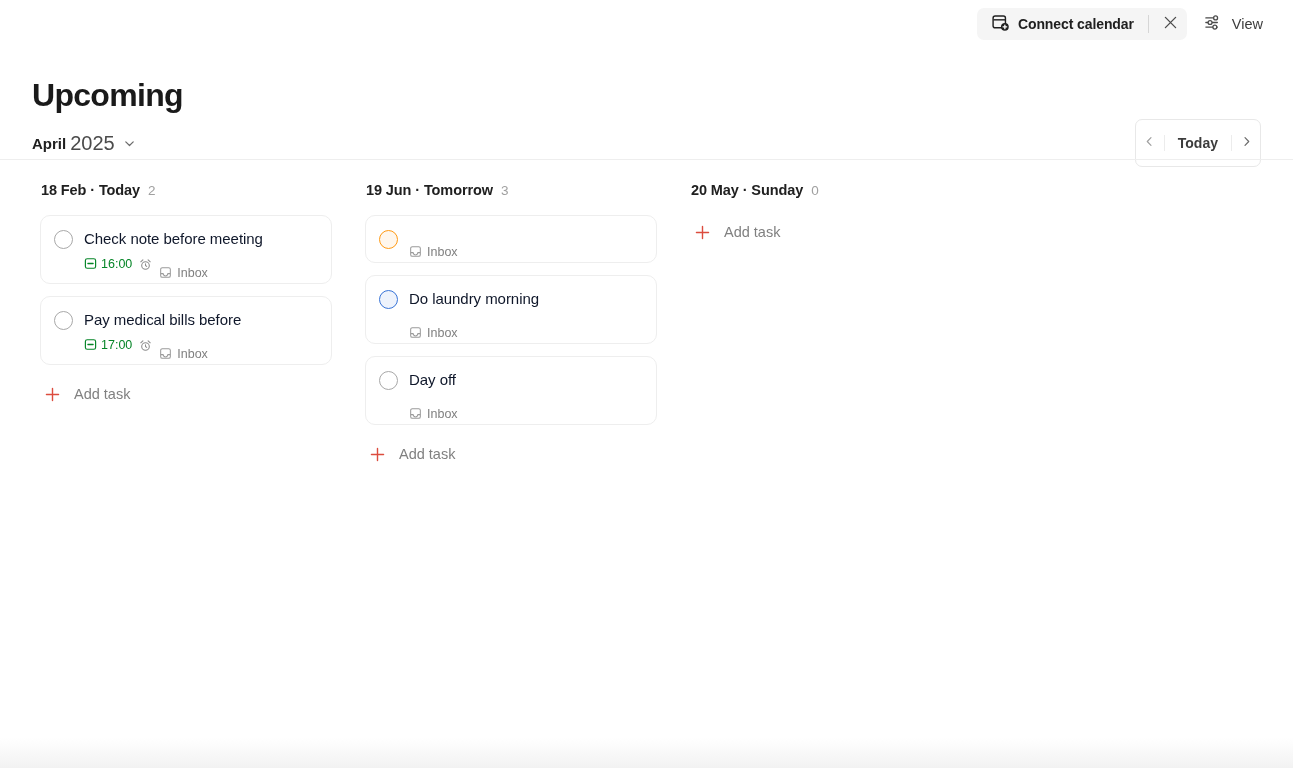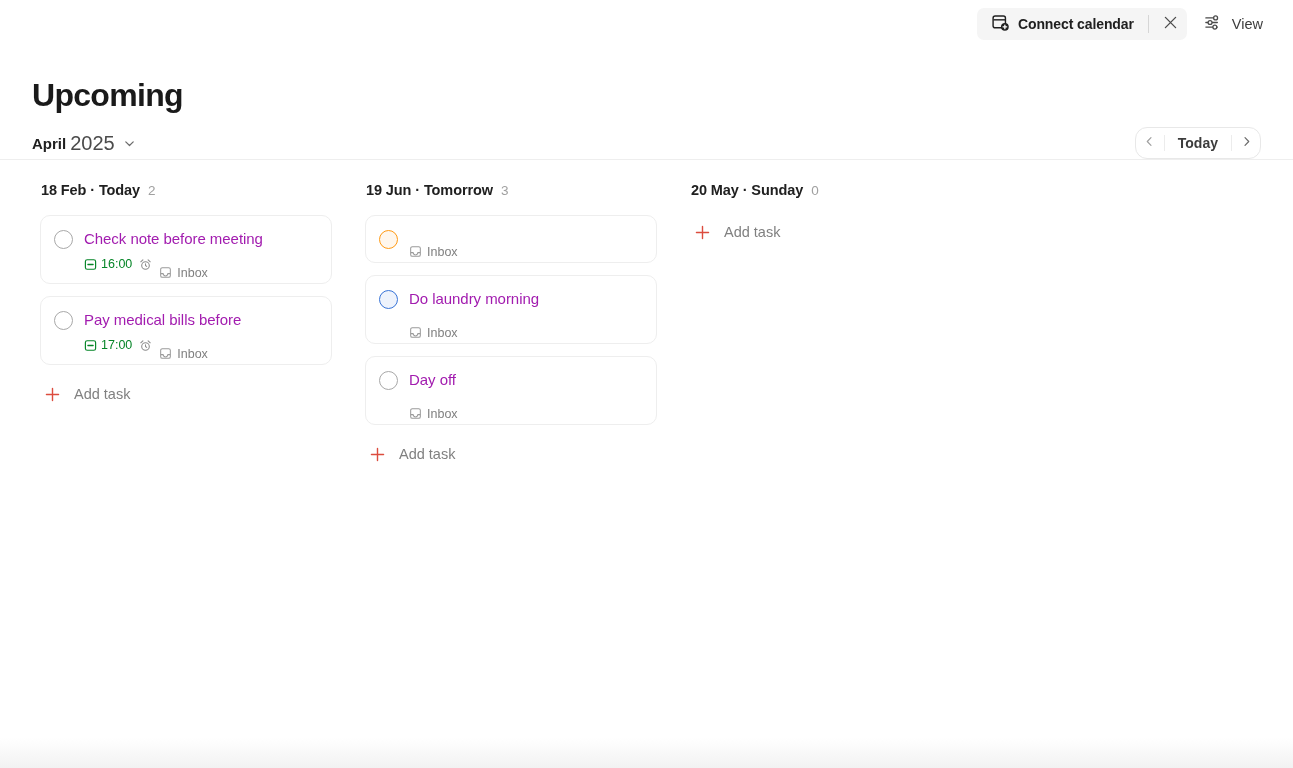--- a/index.html
+++ b/index.html
@@ -143,22 +143,22 @@
     font-size: 20px;
     font-weight: 400;
     color: #4b4b4b;
     margin-left: -2px;
   }
 
   .today-nav {
     display: flex;
     align-items: center;
     border: 1px solid #e8e8e8;
-    border-radius: 12px;
-    height: 32px;
+    border-radius: 7px;
+    height: 48px;
     overflow: hidden;
   }
 
   .nav-arrow {
     display: flex;
     align-items: center;
     justify-content: center;
     width: 28px;
     height: 30px;
     cursor: pointer;
@@ -262,36 +262,36 @@
   }
 
   .card-body {
     flex: 1 1 auto;
     min-width: 0;
   }
 
   .task-title {
     font-size: 15px;
     font-weight: 400;
-    color: #a21caf;
+    color: #0f172a;
     line-height: 21px;
     letter-spacing: -0.05px;
   }
 
   .meta-row {
     display: flex;
     align-items: center;
     gap: 7px;
     margin-top: 7px;
     height: 16px;
   }
 
   .meta-date {
     display: flex;
-    align-items: flex-end;
+    align-items: flex-start;
     gap: 4px;
     font-size: 12.5px;
     color: #058527;
     white-space: nowrap;
   }
 
   .meta-project {
     display: flex;
     align-items: center;
     gap: 5px;

